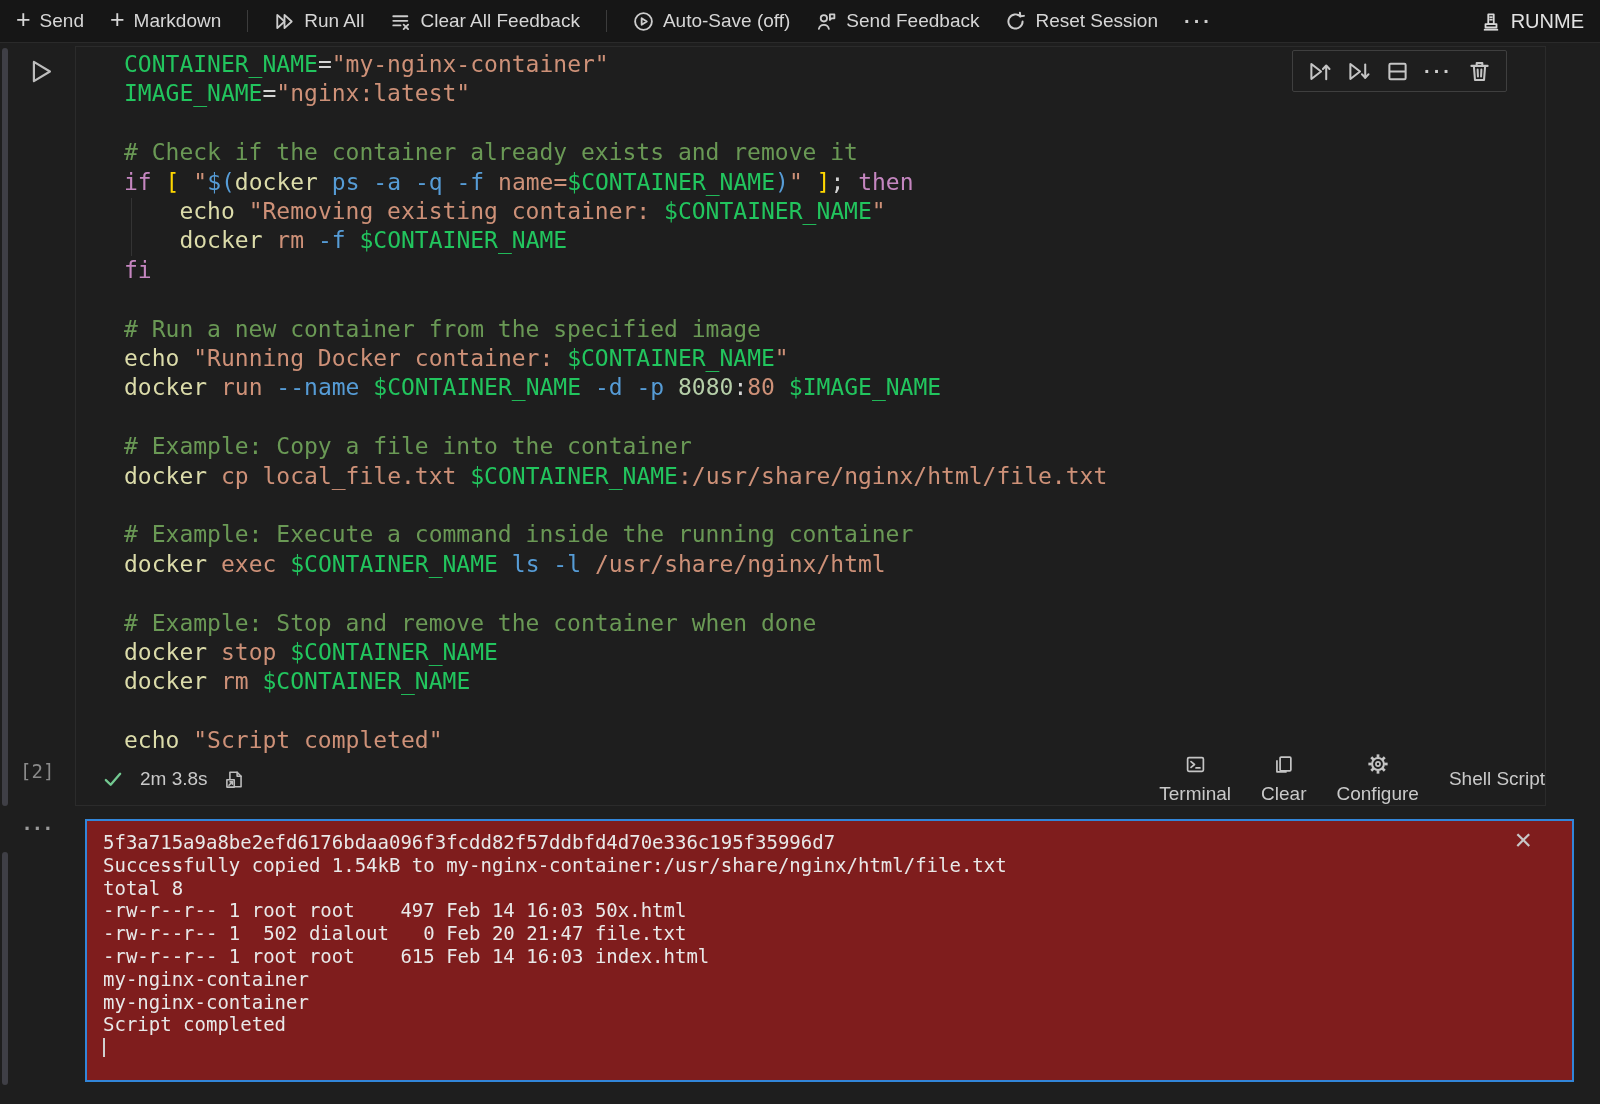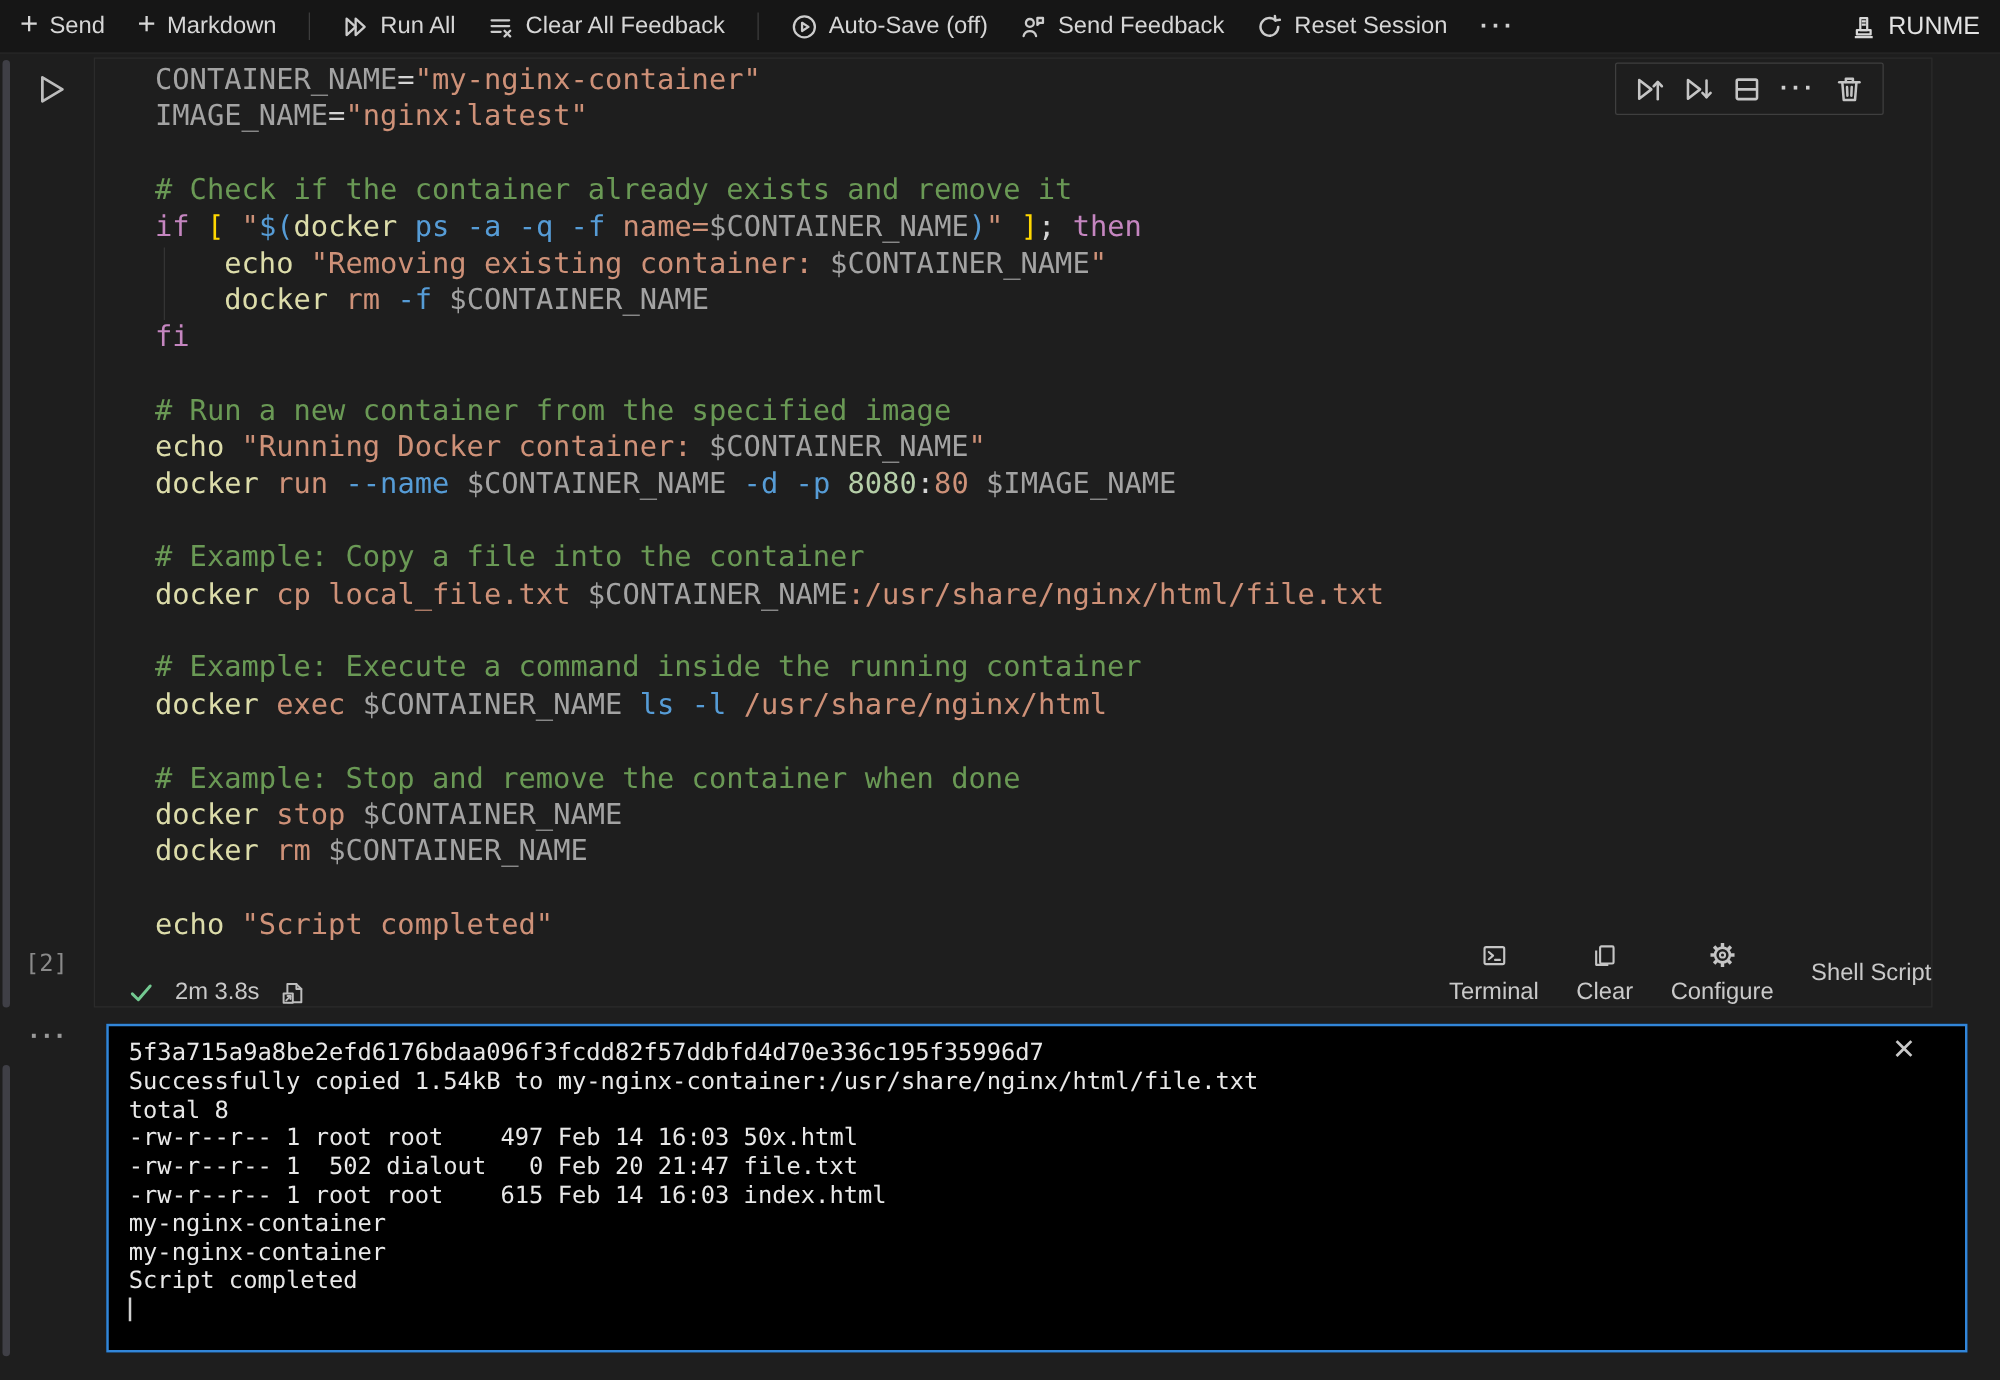--- a/index.html
+++ b/index.html
@@ -26,35 +26,35 @@
               font-size:19px;color:#8a8a8a;}
   .cell-toolbar{position:absolute;left:1292px;top:50px;height:42px;display:flex;align-items:center;
                 gap:14px;padding:0 14px;border:1px solid #3f3f3f;background:#1e1e1e;
                 border-radius:2px;box-sizing:border-box;}
 
   
   .code{position:absolute;left:124px;top:50px;font-family:"DejaVu Sans Mono",monospace;
         font-size:23px;line-height:29.4px;white-space:pre;}
   .code-line{min-height:29.4px;}
   .indent-guide{position:absolute;left:131px;top:198px;width:1px;height:58px;background:#343434;}
-  .tok-c{color:#6a9955}.tok-k{color:#c586c0}.tok-s{color:#ce9178}.tok-v{color:#a3a3a3}
+  .tok-c{color:#6a9955}.tok-k{color:#c586c0}.tok-s{color:#ce9178}.tok-v{color:#22c55e}
   .tok-f{color:#569cd6}.tok-y{color:#dcdcaa}.tok-n{color:#b5cea8}.tok-b{color:#ffd700}
   .tok-p{color:#d4d4d4}
 
   
   .cell-footer{position:absolute;left:76px;top:753px;width:1469px;height:52px;display:flex;
-               align-items:flex-end;font-size:19px;color:#c9c9c9;}
+               align-items:center;font-size:19px;color:#c9c9c9;}
   .footer-left{display:flex;align-items:center;gap:16px;padding-left:26px;}
   .footer-right{margin-left:auto;display:flex;align-items:center;gap:30px;}
   .fr-item{display:flex;align-items:center;gap:8px;cursor:default;flex-direction:column;}
 
   
   .out-options{position:absolute;left:24px;top:816px;color:#9a9a9a;font-size:22px;
                letter-spacing:3px;font-weight:bold;}
-  .output-panel{position:absolute;left:85px;top:819px;width:1489px;height:263px;background:#000000;
+  .output-panel{position:absolute;left:85px;top:819px;width:1489px;height:263px;background:#7f1d1d;
                 border:2px solid #3286d9;box-sizing:border-box;}
   .output-text{position:absolute;left:16px;top:10px;font-family:"DejaVu Sans Mono",monospace;
                font-size:19px;line-height:22.8px;color:#e8e8e8;white-space:pre;}
   .out-line{min-height:22.8px;}
   .out-cursor{width:2px;height:19px;background:#d0d0d0;margin-top:2px;}
   .output-close{position:absolute;top:4px;right:40px;font-size:30px;color:#c8c8c8;line-height:1;
                 cursor:default;}
 </style>
 </head>
 <body>

